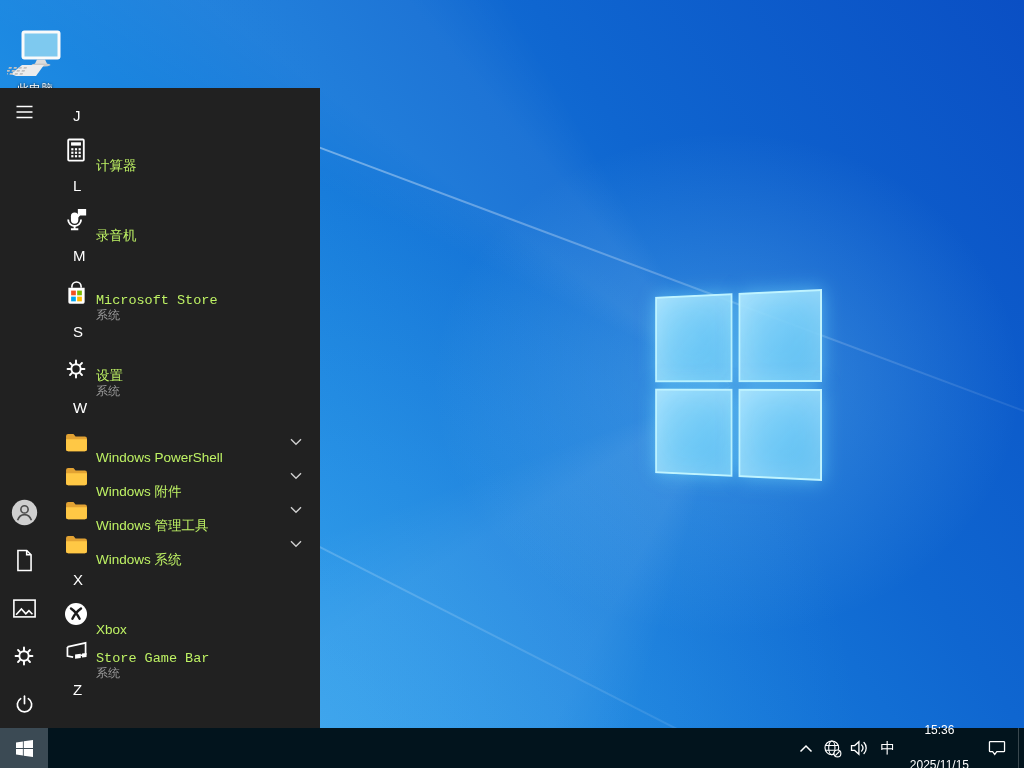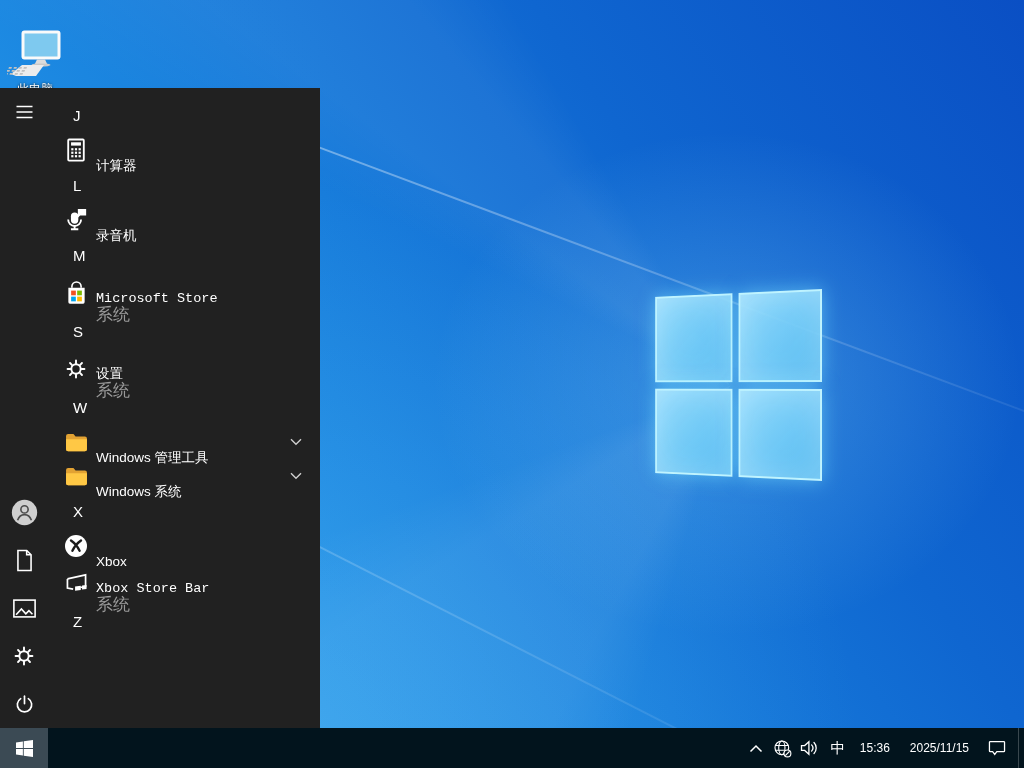--- a/index.html
+++ b/index.html
@@ -34,33 +34,33 @@
   .rail-btn{width:48px;height:48px;display:flex;align-items:center;justify-content:center;cursor:pointer;}
   .rail-top{position:absolute;top:0;left:0;}
   .rail-bottom{position:absolute;bottom:0;left:0;display:flex;flex-direction:column;}
   .app-list{flex:1;overflow:hidden;padding-top:9px;}
   .row{display:flex;align-items:center;}
   .row.header{height:36px;padding-left:25px;font-size:15px;cursor:pointer;}
   .row.item{height:34px;padding-left:16px;cursor:pointer;}
   .row.item.two{height:40px;font-family:Liberation Mono, monospace;}
   .item-icon{width:24px;height:24px;flex:none;display:flex;align-items:center;justify-content:center;margin-right:8px;}
   .labels{display:flex;flex-direction:column;line-height:1.18;}
-  .title{font-size:13.5px;color:#ffffff;white-space:nowrap;margin-top:31px;}
-  .sub{font-size:17px;color:#9a9a9a;}
+  .title{font-size:13.5px;color:#bef264;white-space:nowrap;margin-top:31px;}
+  .sub{font-size:12px;color:#9a9a9a;}
   .chev{margin-left:auto;margin-right:18px;display:flex;align-items:center;}
   
   .taskbar{position:absolute;left:0;top:728px;width:1024px;height:40px;background:#02141d;display:flex;align-items:stretch;z-index:10;}
   .start-btn{width:48px;height:40px;background:#3b4a54;border:none;display:flex;align-items:center;justify-content:center;cursor:pointer;padding:0;}
   .tray{margin-left:auto;display:flex;align-items:center;height:100%;color:#fff;}
   .tray-btn{height:100%;display:flex;align-items:center;justify-content:center;cursor:pointer;}
   .tray-btn.hidden-icons{width:26px;}
   .tray-btn.net{width:27px;}
   .tray-btn.vol{width:27px;}
   .tray-btn.ime{width:30px;font-size:14.5px;}
-  .tray-btn.clock{flex-direction:row;font-size:12px;line-height:15px;padding:0 7px;text-align:center;gap:20px;}
+  .tray-btn.clock{flex-direction:column;font-size:12px;line-height:15px;padding:0 7px;text-align:center;gap:20px;}
   .tray-btn.action{width:42px;}
   .show-desktop{width:5px;height:100%;border-left:1px solid rgba(255,255,255,.22);cursor:pointer;}
   svg{display:block;}
 </style>
 </head>
 <body>
 
 <div class="stage">
 
   <div class="rays"></div>
@@ -243,20 +243,52 @@
           <span>W</span>
         </div>
         <div class="row item">
           <span class="item-icon">
             <svg width="23" height="19" viewBox="0 0 24 20">
               <path d="M1 3.2A2.2 2.2 0 0 1 3.2 1h5.6l2.2 2.6h9.8A2.2 2.2 0 0 1 23 5.8V17a2.2 2.2 0 0 1-2.2 2.2H3.2A2.2 2.2 0 0 1 1 17z" fill="#e2a233"></path>
               <path d="M1 6.6h22V17a2.2 2.2 0 0 1-2.2 2.2H3.2A2.2 2.2 0 0 1 1 17z" fill="#ffc845"></path>
             </svg>
           </span>
           <span class="labels">
+            <span class="title">Windows PowerShell</span>
+          </span>
+          <span class="chev">
+            <svg width="12" height="8" viewBox="0 0 12 8">
+              <path d="M1 1.3l5 5 5-5" fill="none" stroke="#cfcfcf" stroke-width="1.4"></path>
+            </svg>
+          </span>
+        </div>
+        <div class="row item">
+          <span class="item-icon">
+            <svg width="23" height="19" viewBox="0 0 24 20">
+              <path d="M1 3.2A2.2 2.2 0 0 1 3.2 1h5.6l2.2 2.6h9.8A2.2 2.2 0 0 1 23 5.8V17a2.2 2.2 0 0 1-2.2 2.2H3.2A2.2 2.2 0 0 1 1 17z" fill="#e2a233"></path>
+              <path d="M1 6.6h22V17a2.2 2.2 0 0 1-2.2 2.2H3.2A2.2 2.2 0 0 1 1 17z" fill="#ffc845"></path>
+            </svg>
+          </span>
+          <span class="labels">
+            <span class="title">Windows 附件</span>
+          </span>
+          <span class="chev">
+            <svg width="12" height="8" viewBox="0 0 12 8">
+              <path d="M1 1.3l5 5 5-5" fill="none" stroke="#cfcfcf" stroke-width="1.4"></path>
+            </svg>
+          </span>
+        </div>
+        <div class="row item">
+          <span class="item-icon">
+            <svg width="23" height="19" viewBox="0 0 24 20">
+              <path d="M1 3.2A2.2 2.2 0 0 1 3.2 1h5.6l2.2 2.6h9.8A2.2 2.2 0 0 1 23 5.8V17a2.2 2.2 0 0 1-2.2 2.2H3.2A2.2 2.2 0 0 1 1 17z" fill="#e2a233"></path>
+              <path d="M1 6.6h22V17a2.2 2.2 0 0 1-2.2 2.2H3.2A2.2 2.2 0 0 1 1 17z" fill="#ffc845"></path>
+            </svg>
+          </span>
+          <span class="labels">
             <span class="title">Windows 管理工具</span>
           </span>
           <span class="chev">
             <svg width="12" height="8" viewBox="0 0 12 8">
               <path d="M1 1.3l5 5 5-5" fill="none" stroke="#cfcfcf" stroke-width="1.4"></path>
             </svg>
           </span>
         </div>
         <div class="row item">
           <span class="item-icon">
@@ -291,21 +323,21 @@
         <div class="row item two">
           <span class="item-icon">
             <svg width="23" height="21" viewBox="0 0 24 22">
               <path d="M2.5 6.2L21.5 2v12.2l-5.5 1" fill="none" stroke="#fff" stroke-width="1.8"></path>
               <path d="M2.5 6.2v9.6l6 1" fill="none" stroke="#fff" stroke-width="1.8"></path>
               <path d="M10.5 14.2l6-.8v4.4l-6 .8z" fill="#fff"></path>
               <path d="M17.8 13.2l4.7-.6v4.2l-4.7.6z" fill="#fff"></path>
             </svg>
           </span>
           <span class="labels">
-            <span class="title">Xbox Store Bar</span>
+            <span class="title">Store Game Bar</span>
             <span class="sub">系统</span>
           </span>
         </div>
         <div class="row header">
           <span>Z</span>
         </div>
       </div>
   </div>
 
   <div class="taskbar">

